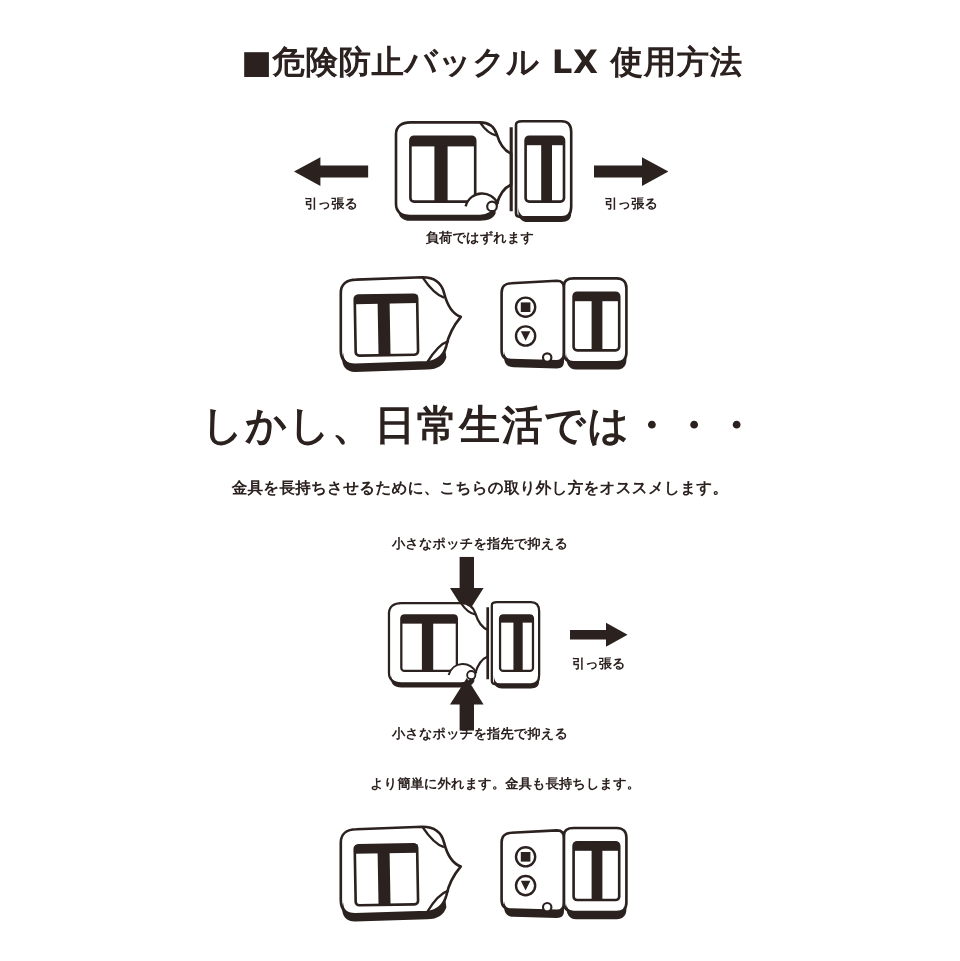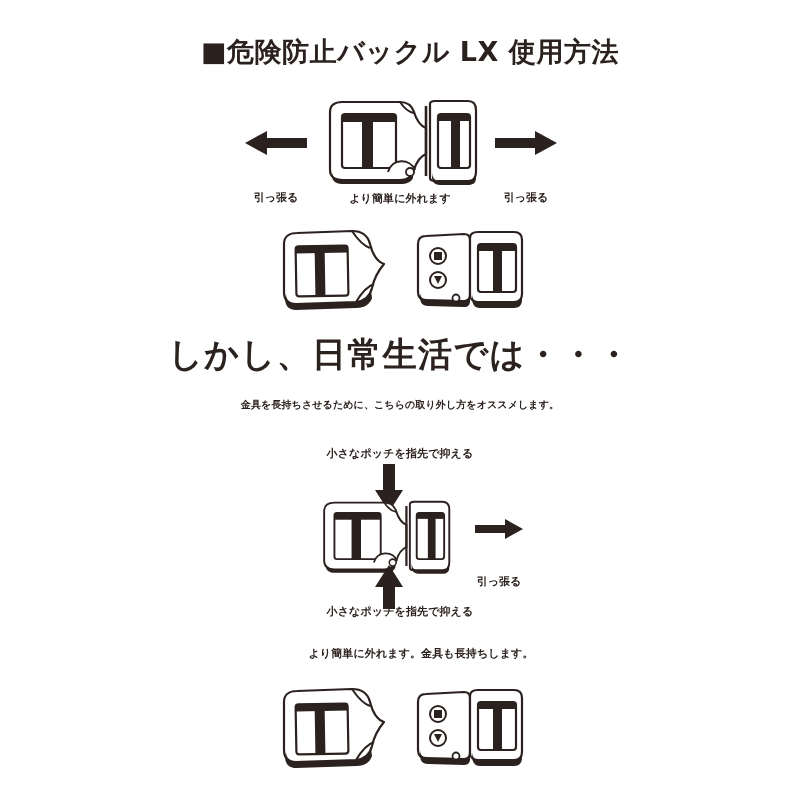--- a/index.html
+++ b/index.html
@@ -48,41 +48,40 @@
     white-space: nowrap;
   }
 
   .pull-label {
     position: absolute;
     font-size: 11px;
     font-weight: 700;
     color: #2b211e;
     white-space: nowrap;
     text-align: center;
-    margin-top: 28px;
   }
 
   .headline {
     position: absolute;
     left: 0; right: 0;
     top: 332px;
     text-align: center;
     font-size: 34px;
     font-weight: 700;
     letter-spacing: 0.04em;
     color: #2b211e;
     white-space: nowrap;
   }
 
   .subhead {
     position: absolute;
     left: 0; right: 0;
     top: 398px;
     text-align: center;
-    font-size: 10px;
+    font-size: 13px;
     font-weight: 700;
     color: #2b211e;
     letter-spacing: 0.01em;
     white-space: nowrap;
   }
 
   
   .arrow { position: absolute; }
 
   
@@ -138,21 +137,21 @@
         <path d="M104 14 L104 84" stroke-width="2.6"></path>
 
         <path d="M66 80 C70 66 88 66 93 78" fill="#ffffff" stroke-width="2"></path>
         <circle cx="88" cy="80" r="4" fill="#ffffff" stroke-width="1.8"></circle>
 
         <path d="M78 10 C82 16 86 20 92 21" stroke-width="2"></path>
       </g>
     </svg>
   </div>
 
-  <div class="cap" style="top:191px;">より簡単に外れます</div>
+  <div class="cap" style="top:191px;">負荷ではずれます</div>
 
   <div class="illus" style="left:278px; top:222px;">
     <svg width="248" height="96" viewBox="0 0 248 96" aria-hidden="true">
       <g fill="none" stroke="#2b211e" stroke-width="2.2" stroke-linejoin="round">
 
         <path d="M6 22 C6 15 11 11 19 11 L74 9 C84 9 90 14 92 22
                  C95 34 100 40 106 42 C101 48 96 56 94 66
                  C92 74 87 79 78 80 L18 82 C10 82 6 78 6 70 Z" fill="#ffffff"></path>
         <path d="M8 72 C8 78 12 82 19 82 L78 80 C86 79 91 75 93 69
                  L94 76 C92 82 87 86 78 86 L18 88 C10 88 7 83 7 76 Z" fill="#2b211e" stroke="none"></path>

